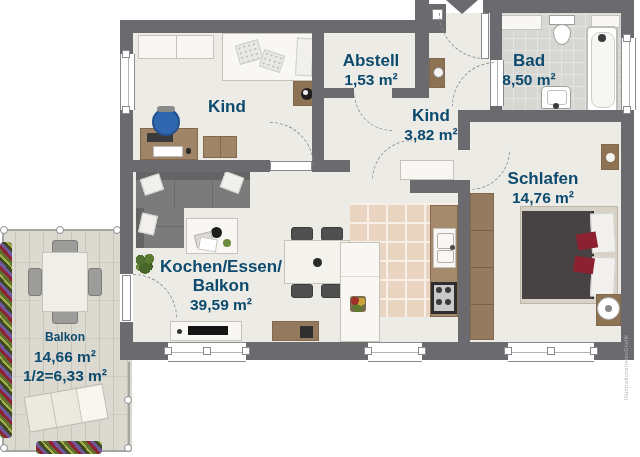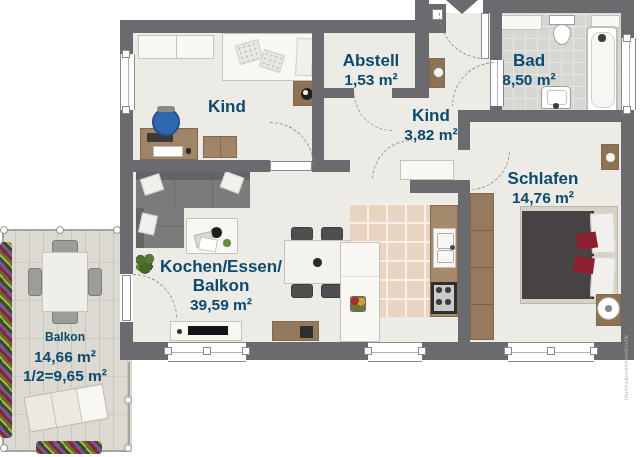--- a/index.html
+++ b/index.html
@@ -293,18 +293,18 @@
     <div class="rarea">14,76 m²</div>
   </div>
   <div class="rlabel" style="left:221px;top:285px;">
     <div class="rname">Kochen/Essen/</div>
     <div class="rname">Balkon</div>
     <div class="rarea">39,59 m²</div>
   </div>
   <div class="rlabel" style="left:65px;top:356px;">
     <div class="rname" style="font-size:12px;">Balkon</div>
     <div class="rarea">14,66 m²</div>
-    <div class="rarea">1/2=9,65 m²</div>
+    <div class="rarea">1/2=6,33 m²</div>
   </div>
 
   <div class="watermark" style="left:623px;top:282px;width:10px;height:118px;">IllustrationsImmoGrafik</div>
 
 </div>
 
 </body></html>

